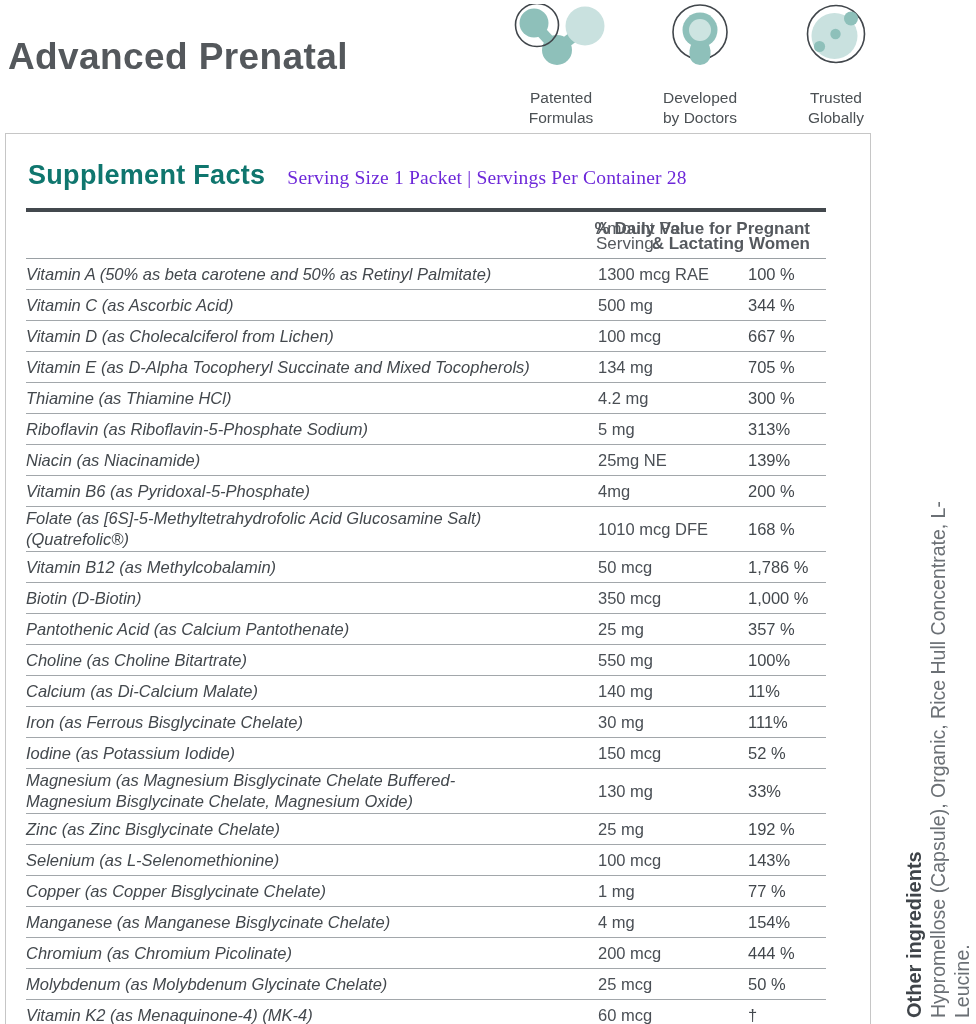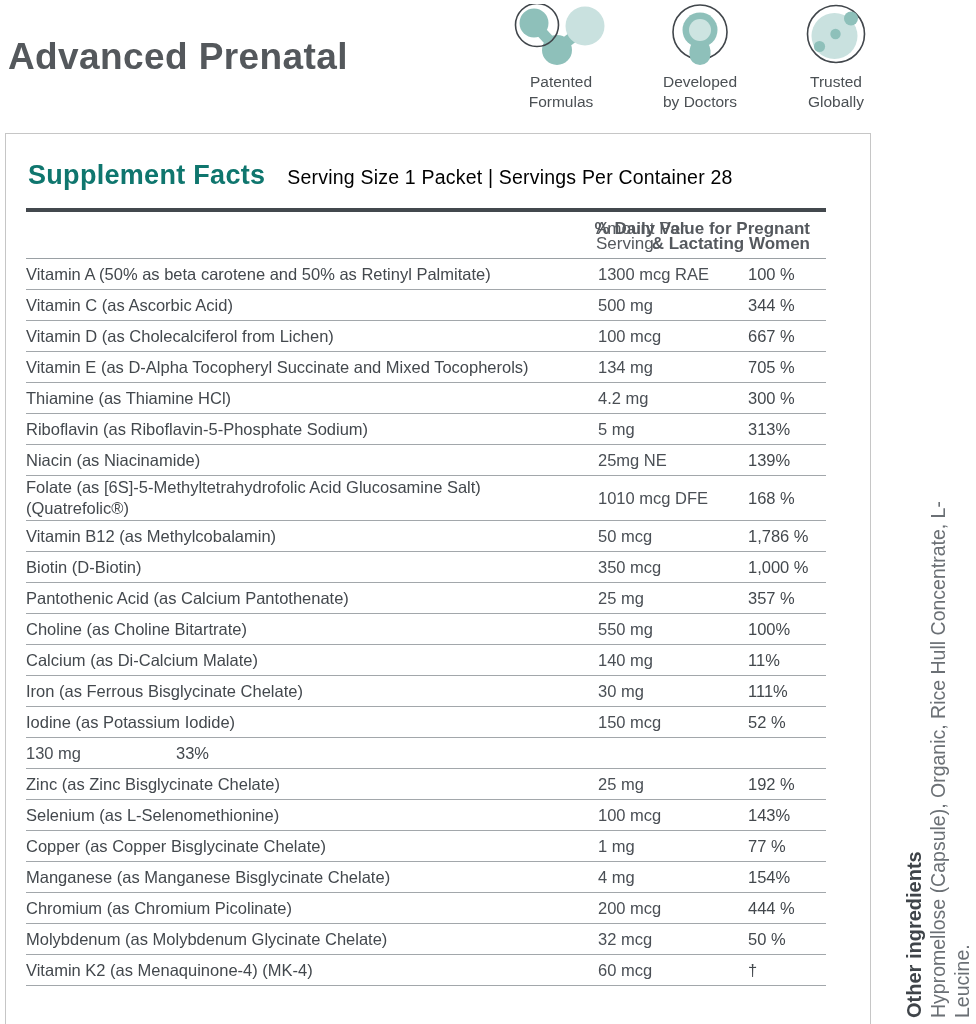--- a/index.html
+++ b/index.html
@@ -14,50 +14,50 @@
   .product-title{
     position:absolute;left:8px;top:36px;margin:0;
     font-size:37px;font-weight:600;letter-spacing:.4px;color:#54585c;
   }
   .feature{position:absolute;top:4px;width:100px;text-align:center;}
   .feature-1{left:511px;}
   .feature-2{left:650px;}
   .feature-3{left:786px;}
   .feature-icon{height:62px;display:flex;align-items:flex-start;justify-content:center;}
   .feature-label{
-    margin-top:6px;font-size:15.5px;line-height:20px;color:#4b5054;
+    margin-top:22px;font-size:15.5px;line-height:20px;color:#4b5054;
     white-space:pre-line;
   }
   
   .facts-box{
     position:absolute;left:5px;top:133px;width:866px;height:940px;
     box-sizing:border-box;border:1px solid #c6c6c6;background:#fff;
     padding:0 44px 0 15px;
   }
   .facts-header{display:flex;align-items:baseline;gap:20px;padding-top:24px;padding-left:5px;}
   .facts-title{
     margin:2px;font-size:27px;font-weight:800;letter-spacing:.3px;color:#0f766e;
   }
-  .serving-info{font-size:19.5px;color:#000000;letter-spacing:.2px;}
+  .serving-info{font-size:19.5px;color:#6d28d9;letter-spacing:.2px;font-family:Liberation Serif, serif;}
   .thick-rule{height:4px;background:#43484d;margin-top:15px;margin-left:5px;}
   .col-headers{position:relative;height:46px;border-bottom:1px solid #9aa0a4;margin-left:5px;}
   .col-head{
     position:absolute;top:9px;font-size:17px;line-height:15px;color:#55595e;
     white-space:pre-line;
   }
   .amount-head{left:570px;}
   .dv-head{right:16px;text-align:right;font-weight:bold;}
   
   .facts-rows{margin-left:5px;}
   .facts-row{
     display:flex;align-items:center;min-height:28px;
     border-bottom:1px solid #a2a7ab;
     font-size:16.5px;padding:1px 0;
   }
-  .row-nutrient{flex:1 1 auto;padding-right:10px;color:#43484d;white-space:pre-line;line-height:21px;}
+  .row-nutrient{flex:1 1 auto;padding-right:10px;color:#43484d;white-space:pre-line;line-height:21px;font-style:italic;}
   .row-amount{flex:0 0 150px;color:#4a4f55;}
   .row-dv{flex:0 0 78px;text-align:left;color:#43484d;}
   .row-dv.dagger{padding-right:30px;box-sizing:border-box;}
   
   .other-ingredients{
     position:absolute;left:976px;top:944px;width:560px;height:74px;
     transform-origin:left bottom;transform:rotate(-90deg);
   }
   .oi-title{font-size:20px;font-weight:700;color:#3f4449;line-height:24px;}
   .oi-text{font-size:19.5px;color:#6b7075;line-height:24px;width:548px;}
@@ -162,20 +162,25 @@
     <div class="row-amount">5 mg</div>
     <div class="row-dv">313%</div>
   </div>
 
   <div class="facts-row">
     <div class="row-nutrient">Niacin (as Niacinamide)</div>
     <div class="row-amount">25mg NE</div>
     <div class="row-dv">139%</div>
   </div>
 
+  <div class="facts-row">
+    <div class="row-nutrient">Vitamin B6 (as Pyridoxal-5-Phosphate)</div>
+    <div class="row-amount">4mg</div>
+    <div class="row-dv">200 %</div>
+  </div>
 
   <div class="facts-row">
     <div class="row-nutrient">Folate (as [6S]-5-Methyltetrahydrofolic Acid Glucosamine Salt) (Quatrefolic®)</div>
     <div class="row-amount">1010 mcg DFE</div>
     <div class="row-dv">168 %</div>
   </div>
 
   <div class="facts-row">
     <div class="row-nutrient">Vitamin B12 (as Methylcobalamin)</div>
     <div class="row-amount">50 mcg</div>
@@ -212,20 +217,22 @@
     <div class="row-dv">111%</div>
   </div>
 
   <div class="facts-row">
     <div class="row-nutrient">Iodine (as Potassium Iodide)</div>
     <div class="row-amount">150 mcg</div>
     <div class="row-dv">52 %</div>
   </div>
 
   <div class="facts-row">
+    <div class="row-nutrient">Magnesium (as Magnesium Bisglycinate Chelate Buffered-
+Magnesium Bisglycinate Chelate, Magnesium Oxide)</div>
     <div class="row-amount">130 mg</div>
     <div class="row-dv">33%</div>
   </div>
 
   <div class="facts-row">
     <div class="row-nutrient">Zinc (as Zinc Bisglycinate Chelate)</div>
     <div class="row-amount">25 mg</div>
     <div class="row-dv">192 %</div>
   </div>
 
@@ -248,21 +255,21 @@
   </div>
 
   <div class="facts-row">
     <div class="row-nutrient">Chromium (as Chromium Picolinate)</div>
     <div class="row-amount">200 mcg</div>
     <div class="row-dv">444 %</div>
   </div>
 
   <div class="facts-row">
     <div class="row-nutrient">Molybdenum (as Molybdenum Glycinate Chelate)</div>
-    <div class="row-amount">32 mcg</div>
+    <div class="row-amount">25 mcg</div>
     <div class="row-dv">50 %</div>
   </div>
 
   <div class="facts-row">
     <div class="row-nutrient">Vitamin K2 (as Menaquinone-4) (MK-4)</div>
     <div class="row-amount">60 mcg</div>
     <div class="row-dv dagger">†</div>
   </div>
 </div>
 

